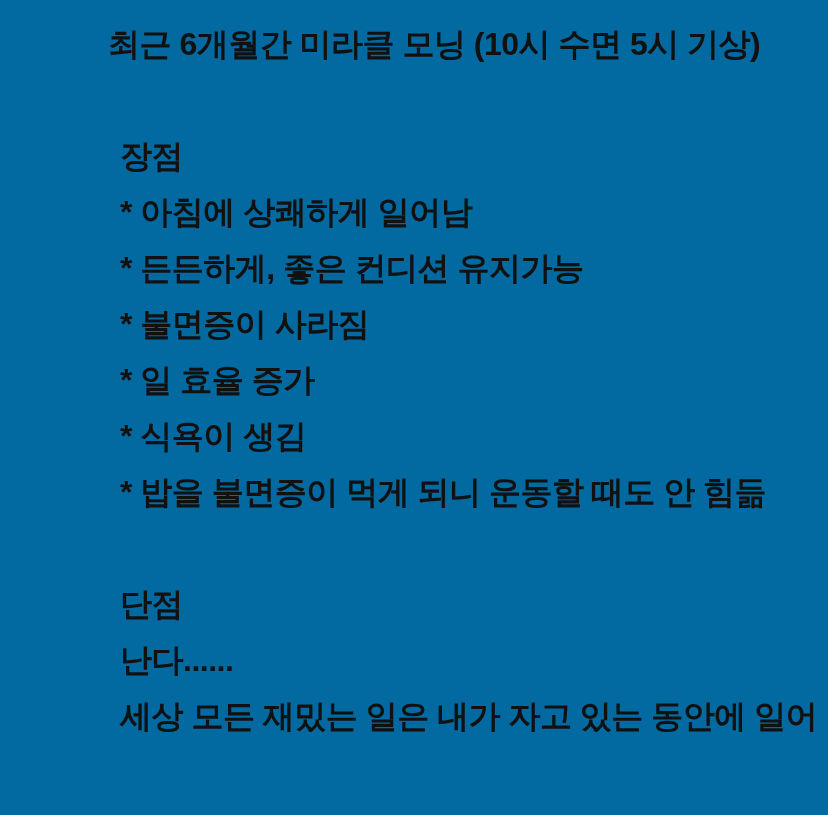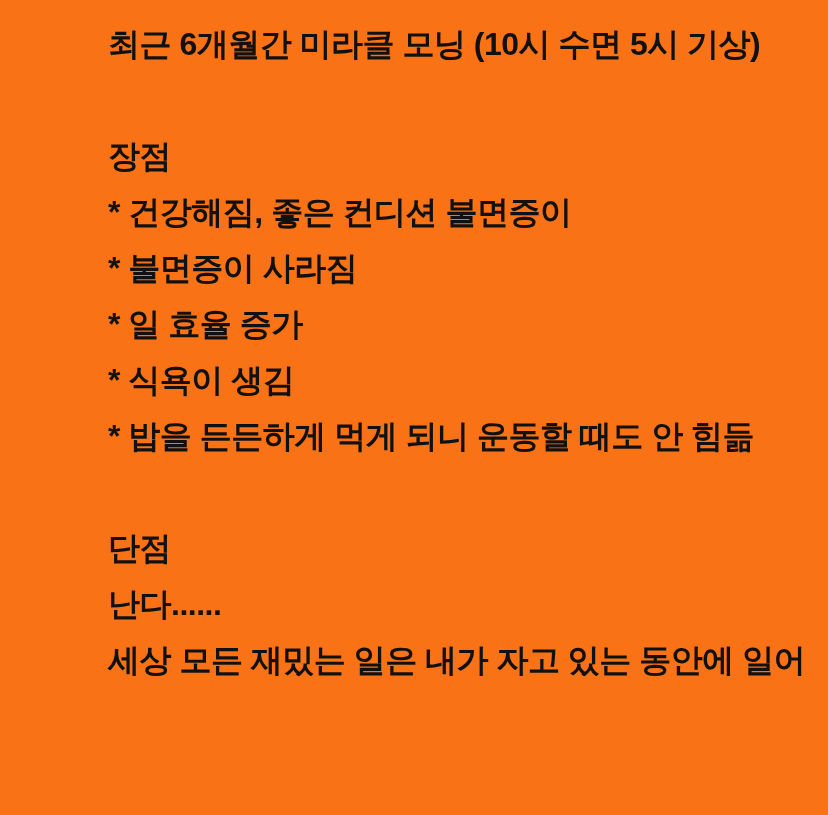--- a/index.html
+++ b/index.html
@@ -11,50 +11,52 @@
     width: 828px;
     height: 815px;
     overflow: hidden;
     font-family: "Liberation Sans", "DejaVu Sans", sans-serif;
   }
   .post {
     box-sizing: border-box;
     width: 828px;
     height: 815px;
     padding: 16px 40px 0 108px;
-    background: #f97316;
+    background: #0369a1;
   }
   .line {
     font-size: 32px;
     line-height: 56px;
     font-weight: 700;
     color: #111111;
     letter-spacing: -0.5px;
     white-space: nowrap;
   }
   .section {
     margin-top: 56px; 
+    margin-left: 12px;
   }
 </style>
 </head>
 <body style="color: rgb(17, 17, 17);">
 
 <div class="post">
 
   <div>
     <div class="line">최근 6개월간 미라클 모닝 (10시 수면 5시 기상)</div>
   </div>
 
   <div class="section">
     <div class="line">장점</div>
-    <div class="line">* 건강해짐, 좋은 컨디션 불면증이</div>
+    <div class="line">* 아침에 상쾌하게 일어남</div>
+    <div class="line">* 든든하게, 좋은 컨디션 유지가능</div>
     <div class="line">* 불면증이 사라짐</div>
     <div class="line">* 일 효율 증가</div>
     <div class="line">* 식욕이 생김</div>
-    <div class="line">* 밥을 든든하게 먹게 되니 운동할 때도 안 힘듦</div>
+    <div class="line">* 밥을 불면증이 먹게 되니 운동할 때도 안 힘듦</div>
   </div>
 
   <div class="section">
     <div class="line">단점</div>
     <div class="line">난다......</div>
     <div class="line">세상 모든 재밌는 일은 내가 자고 있는 동안에 일어</div>
   </div>
 
 </div>
 

